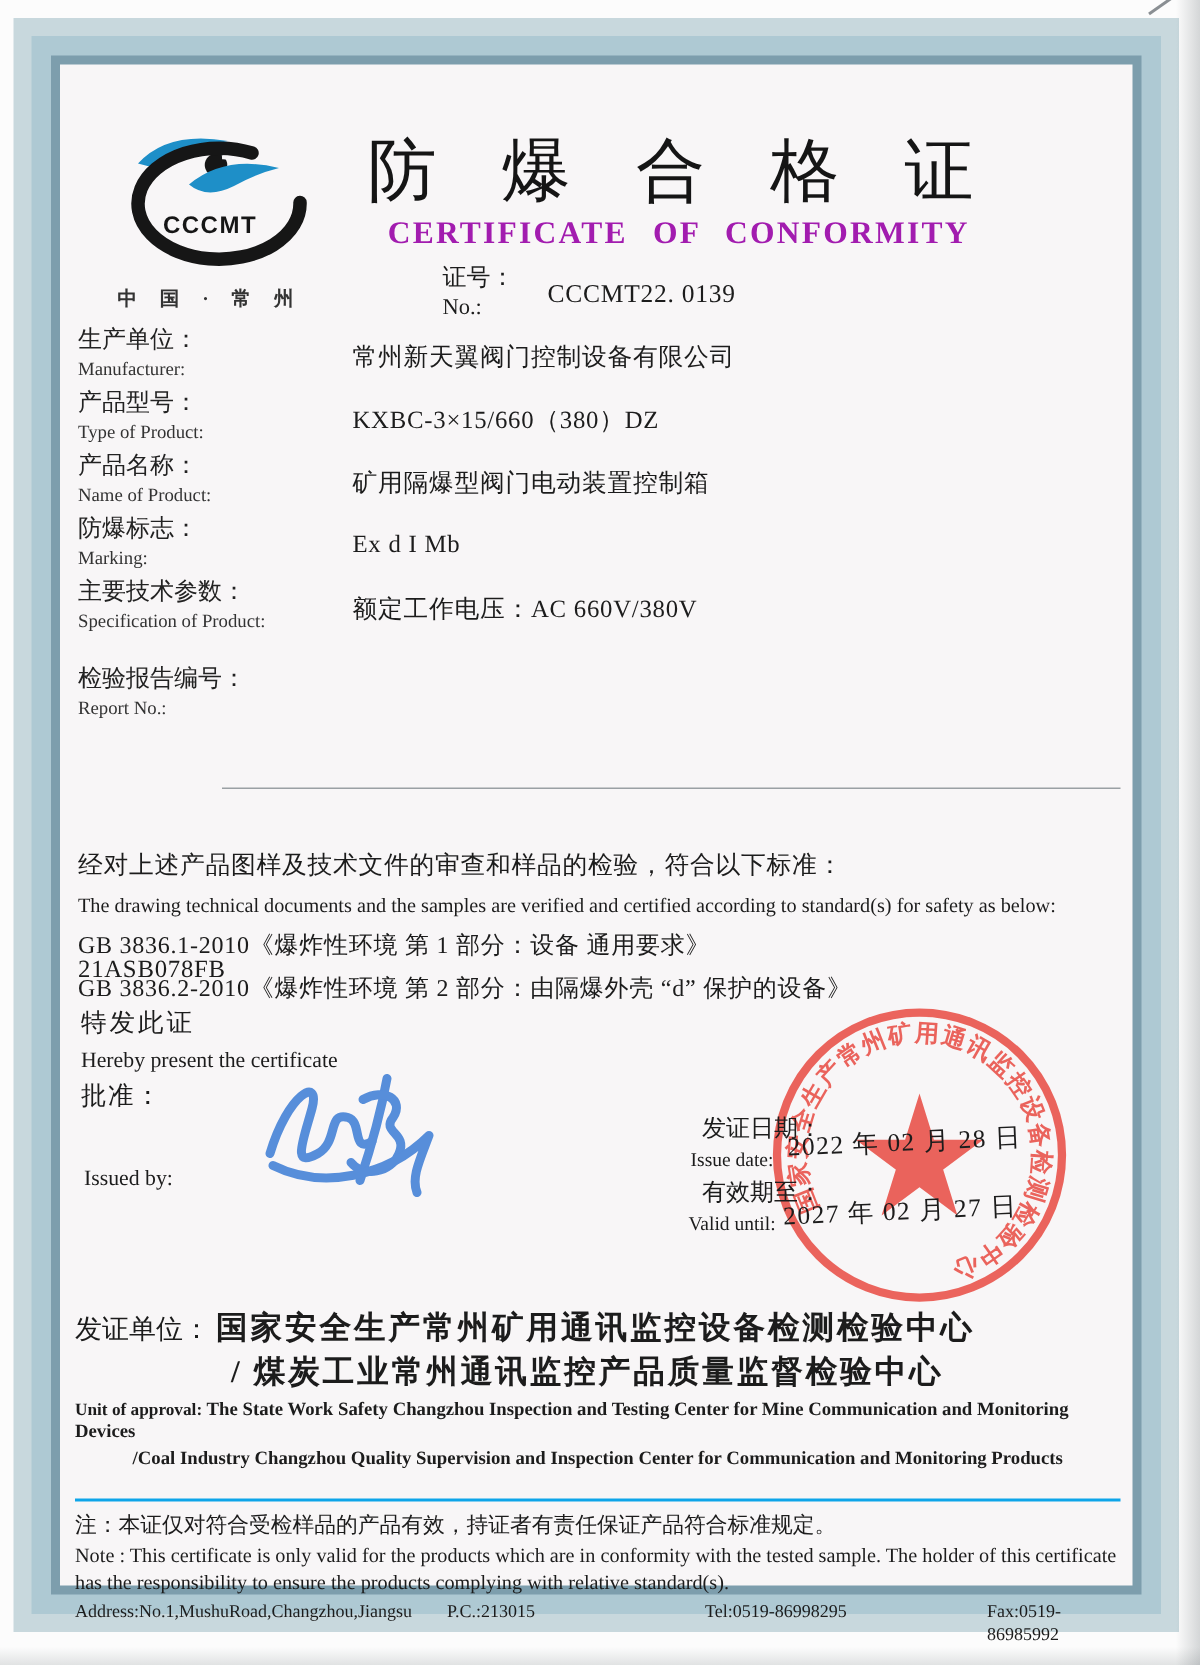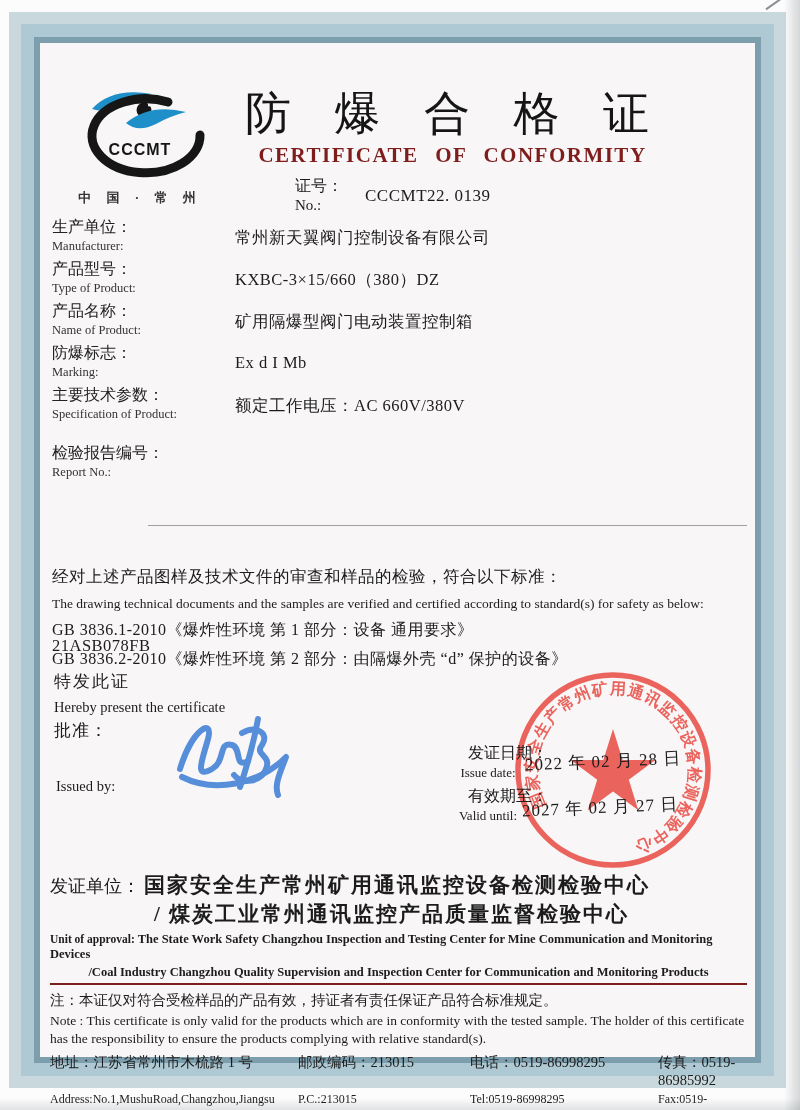--- a/index.html
+++ b/index.html
@@ -20,21 +20,21 @@
   #frame-mid   { position:absolute; inset:12px; background:#aec9d3; }
   #frame-dark  { position:absolute; inset:13px; background:#7d9ead; }
   #paper       { position:absolute; inset:6px; background:#f8f6f7; }
 
   
   .logo-wrap { position:absolute; left:25px; top:40px; width:150px; text-align:center; }
   .logo-caption { font-size:13px; letter-spacing:6px; color:#333; margin-top:2px; font-weight:bold; }
   .title-zh { position:absolute; left:175px; right:60px; top:40px; text-align:center;
               font-size:46px; letter-spacing:16px; color:#151515; font-weight:500; white-space:nowrap; }
   .title-en { position:absolute; left:160px; right:50px; top:100px; text-align:center;
-              font-size:21px; letter-spacing:1.5px; word-spacing:10px; font-weight:600; color:#7f1d1d; }
+              font-size:21px; letter-spacing:1.5px; word-spacing:10px; font-weight:600; color:#a21caf; }
   .certno { position:absolute; left:255px; top:133px; display:flex; align-items:center; }
   .certno .labels { text-align:left; line-height:1.25; }
   .certno .zh { font-size:16px; }
   .certno .en { font-size:15px; }
   .certno .value { font-size:17px; margin-left:22px; margin-top:2px; letter-spacing:0.5px; }
 
   
   .fields { position:absolute; left:12px; right:12px; top:175px; }
   .frow { display:flex; height:42px;gap:33px; }
   .frow.gap { margin-top:16px;flex-direction:column; }
@@ -65,21 +65,21 @@
   .stamp { position:absolute; left:470px; top:624px; z-index:1; }
 
   
   .bottom { position:absolute; left:10px; right:8px; top:828px; }
   .appr-zh1 { display:flex; align-items:baseline; }
   .appr-label { font-size:18px; flex:0 0 auto; }
   .appr-org1 { font-size:21px; font-weight:bold; letter-spacing:2px; margin-left:4px; white-space:nowrap; }
   .appr-org2 { font-size:21px; font-weight:bold; letter-spacing:2px; margin-left:104px; margin-top:1px; white-space:nowrap; }
   .appr-en1 { margin-top:4px; font-size:12.5px; font-weight:bold; }
   .appr-en1 .small-label { font-size:11.5px; }
-  .appr-en2 { font-size:12.5px; font-weight:bold; text-align:center; border-bottom:2px solid #7f1d1d; padding-bottom:3px; margin-top:3px; }
+  .appr-en2 { font-size:12.5px; font-weight:bold; text-align:center; border-bottom:2px solid #0ea5e9; padding-bottom:19px; margin-top:3px; }
   .note-zh { font-size:14.5px; margin-top:6px; }
   .note-en { font-size:13.5px; line-height:1.32; margin-top:2px; }
   .contact-zh { display:flex; margin-top:5px; font-size:14.5px; }
   .contact-zh span:nth-child(1){ flex:0 0 248px; }
   .contact-zh span:nth-child(2){ flex:0 0 172px; }
   .contact-zh span:nth-child(3){ flex:0 0 188px; }
   .contact-en { display:flex; margin-top:3px; font-size:12px; }
   .contact-en span:nth-child(1){ flex:0 0 248px; }
   .contact-en span:nth-child(2){ flex:0 0 172px; }
   .contact-en span:nth-child(3){ flex:0 0 188px; }
@@ -222,26 +222,20 @@
     <div class="appr-org2">/ 煤炭工业常州通讯监控产品质量监督检验中心</div>
     <div class="appr-en1">
       <span class="small-label">Unit of approval:</span>
       <span>The State Work Safety Changzhou Inspection and Testing Center for Mine Communication and Monitoring Devices</span>
     </div>
     <div class="appr-en2">/Coal Industry Changzhou Quality Supervision and Inspection Center for Communication and Monitoring Products</div>
 
     <div class="note-zh">注：本证仅对符合受检样品的产品有效，持证者有责任保证产品符合标准规定。</div>
     <div class="note-en">Note : This certificate is only valid for the products which are in conformity with the tested sample. The holder of this certificate has the responsibility to ensure the products complying with relative standard(s).</div>
 
-    <div class="contact-zh">
-      <span>地址：江苏省常州市木梳路 1 号</span>
-      <span>邮政编码：213015</span>
-      <span>电话：0519-86998295</span>
-      <span>传真：0519-86985992</span>
-    </div>
     <div class="contact-en">
       <span>Address:No.1,MushuRoad,Changzhou,Jiangsu</span>
       <span>P.C.:213015</span>
       <span>Tel:0519-86998295</span>
       <span>Fax:0519-86985992</span>
     </div>
 
   </div>
 
 </div>

